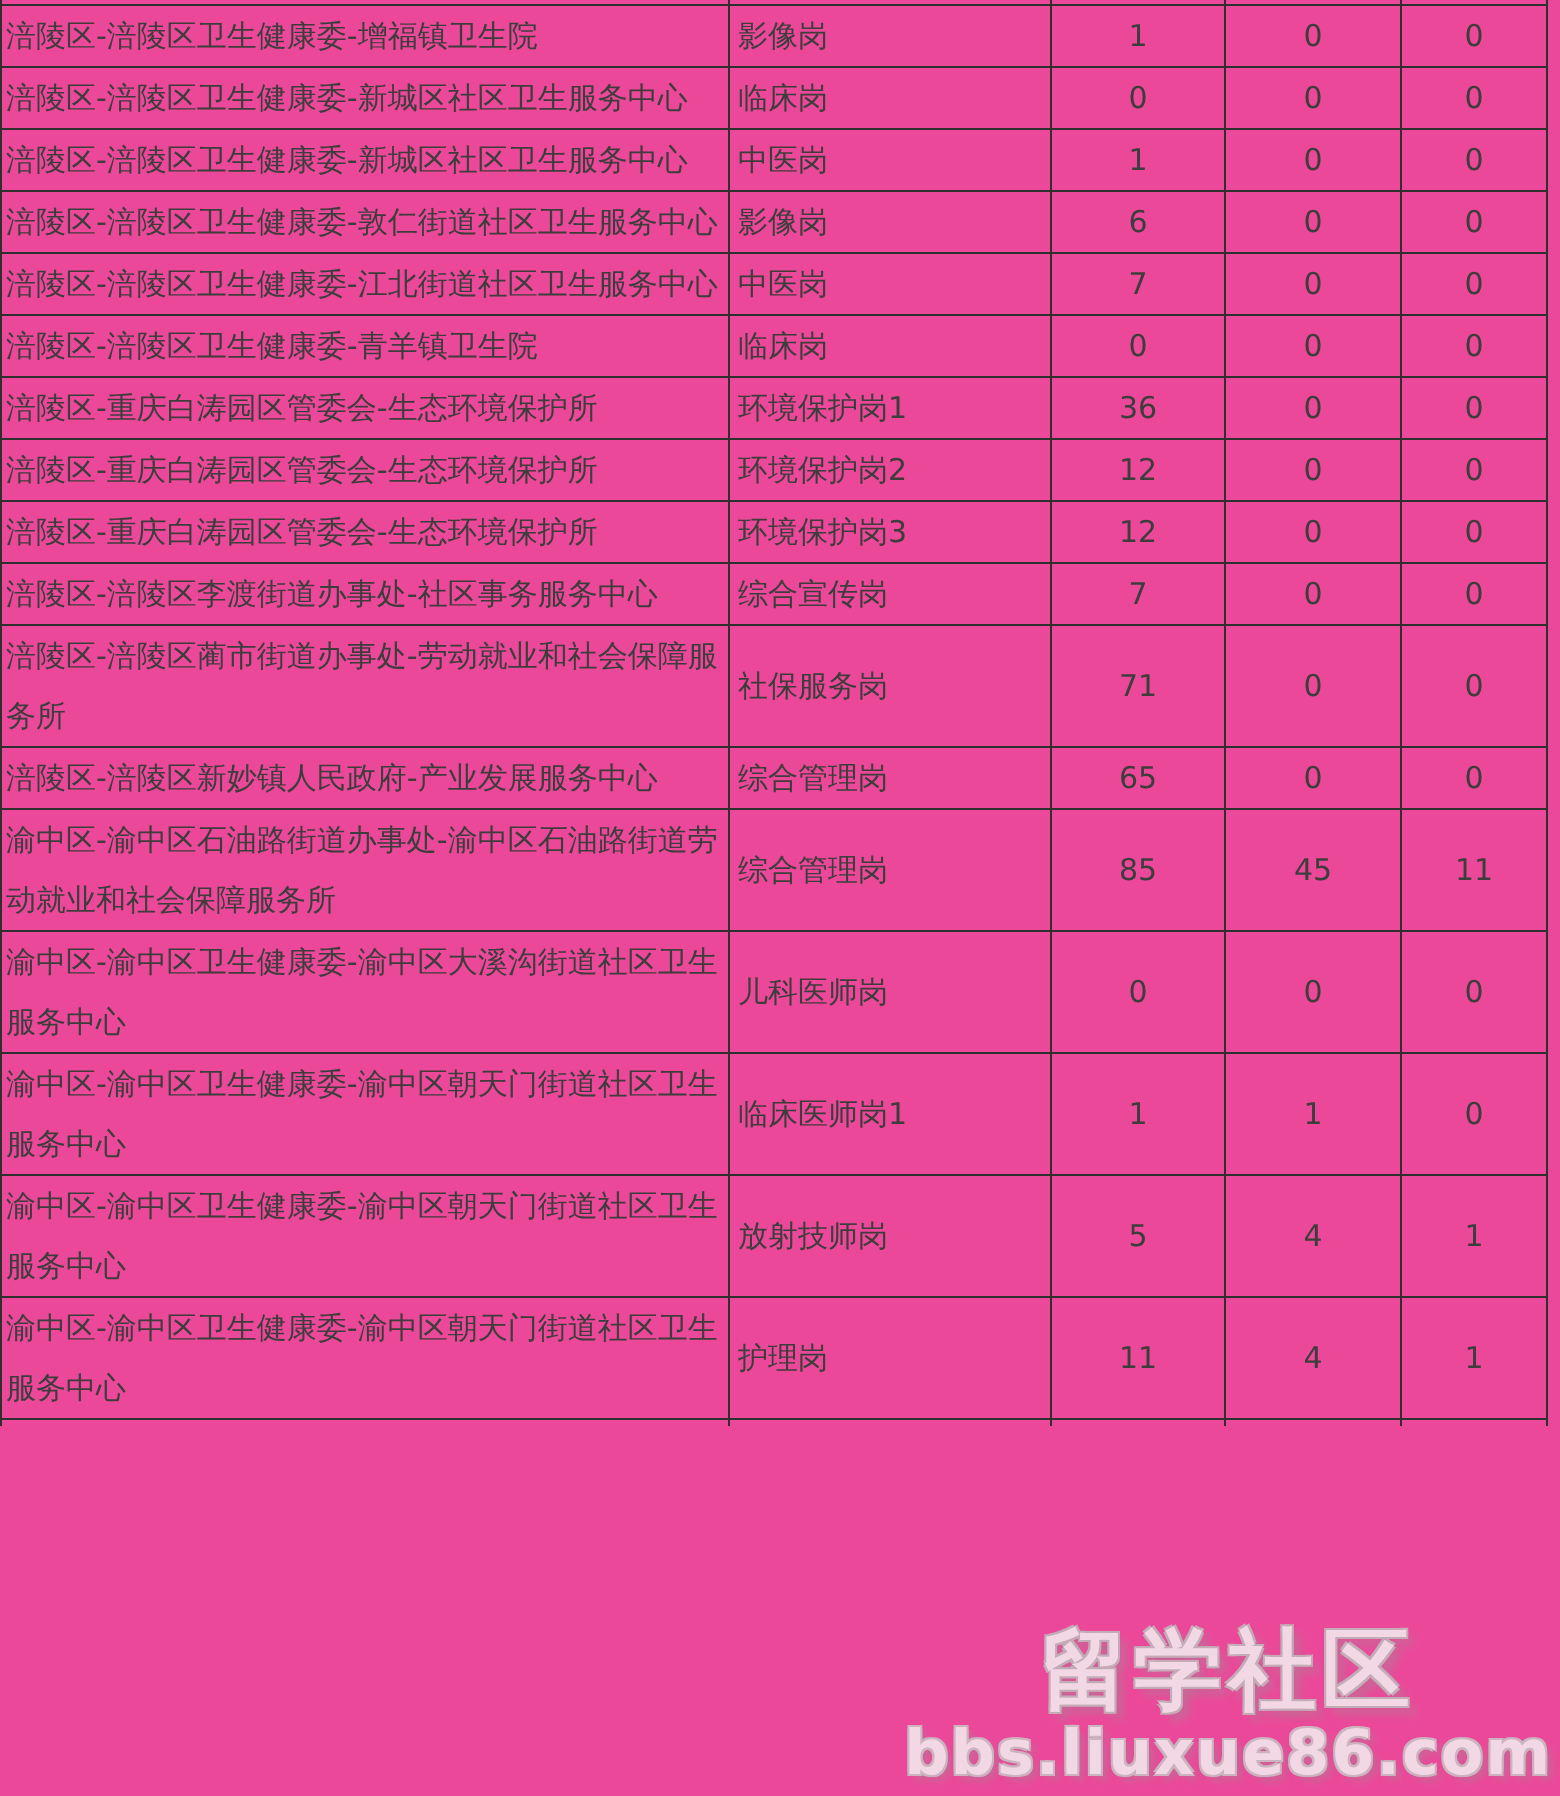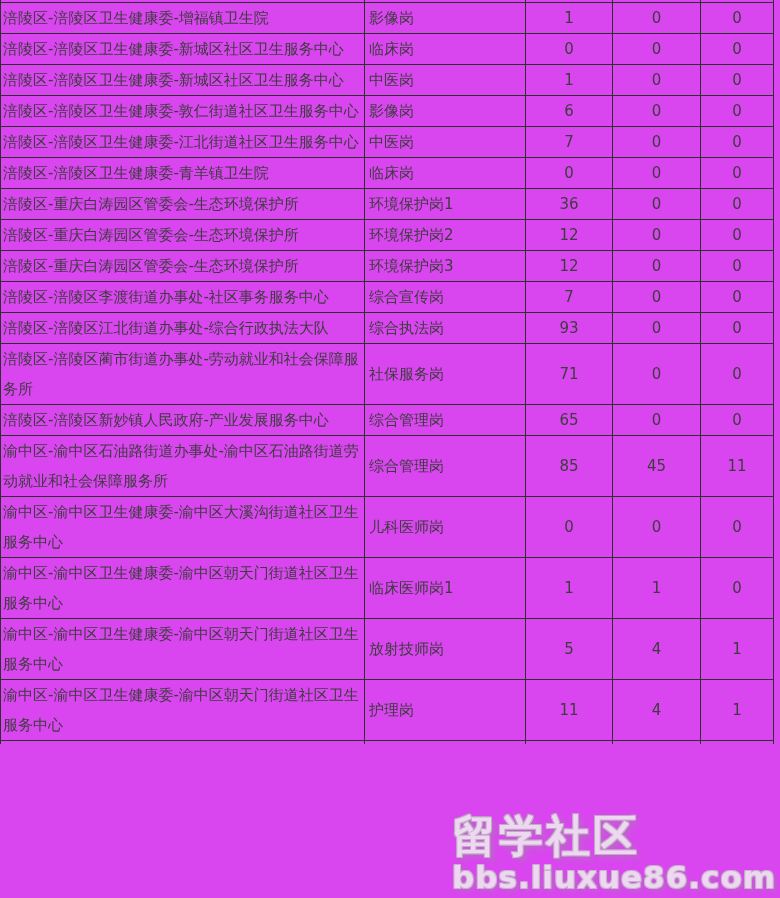--- a/index.html
+++ b/index.html
@@ -8,21 +8,21 @@
     background: #ffffff;
     width: 780px;
     height: 898px;
     overflow: hidden;
     font-family: "DejaVu Sans", "Liberation Sans", sans-serif;
   }
   .page {
     position: relative;
     width: 780px;
     height: 898px;
-    background: #d946ef;
+    background: #ec4899;
   }
   table.jobs {
     border-collapse: collapse;
     table-layout: fixed;
     width: 773px;
     margin: 0;
   }
   table.jobs td {
     border: 1px solid #2f2f2f;
     color: #3d3d3d;
@@ -46,21 +46,21 @@
   td.pos .cl { line-height: 20px; max-height: 40px; overflow: hidden; }
   td.num { text-align: center; font-size: 16px; padding: 0; }
 
   tr.sliver-t td { border-top: none; height: 2px; padding: 0; }
   tr.sliver-b td { border-bottom: none; height: 4px; padding: 0; }
 
   .watermark {
     position: absolute;
     right: 4px;
     bottom: 4px;
-    text-align: left;
+    text-align: center;
     pointer-events: none;
     opacity: 0.85;
   }
   .wm-title {
     font-size: 44px;
     font-weight: bold;
     letter-spacing: 3px;
     color: #f2f2f2;
     text-shadow:
       -1px -1px 0 #bdbdbd,
@@ -209,31 +209,20 @@
         <td class="org">
             <div class="cl">涪陵区-涪陵区李渡街道办事处-社区事务服务中心</div>
           </td>
         <td class="pos">
             <div class="cl">综合宣传岗</div>
           </td>
         <td class="num">7</td>
         <td class="num">0</td>
         <td class="num">0</td>
       </tr>
-      <tr class="h1">
-        <td class="org">
-            <div class="cl">涪陵区-涪陵区江北街道办事处-综合行政执法大队</div>
-          </td>
-        <td class="pos">
-            <div class="cl">综合执法岗</div>
-          </td>
-        <td class="num">93</td>
-        <td class="num">0</td>
-        <td class="num">0</td>
-      </tr>
       <tr class="h2">
         <td class="org">
             <div class="cl">涪陵区-涪陵区蔺市街道办事处-劳动就业和社会保障服务所</div>
           </td>
         <td class="pos">
             <div class="cl">社保服务岗</div>
           </td>
         <td class="num">71</td>
         <td class="num">0</td>
         <td class="num">0</td>

